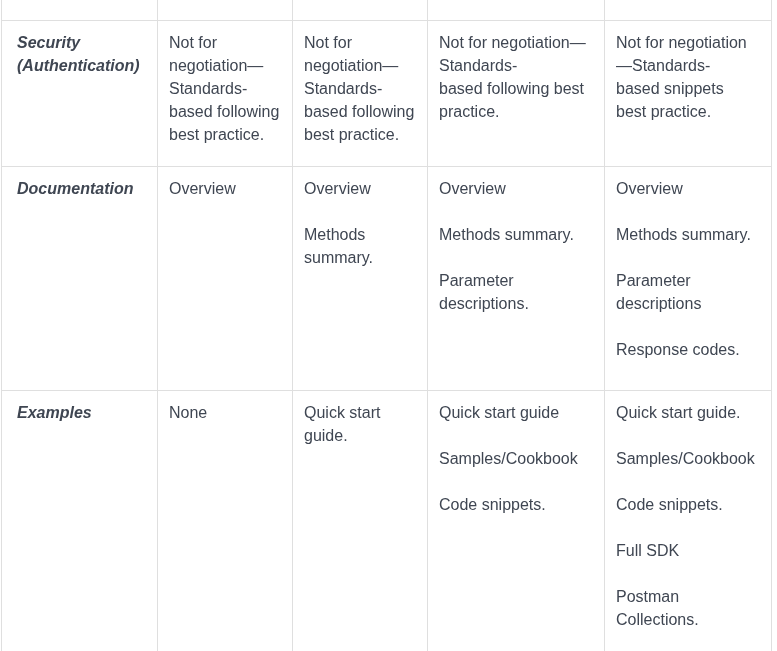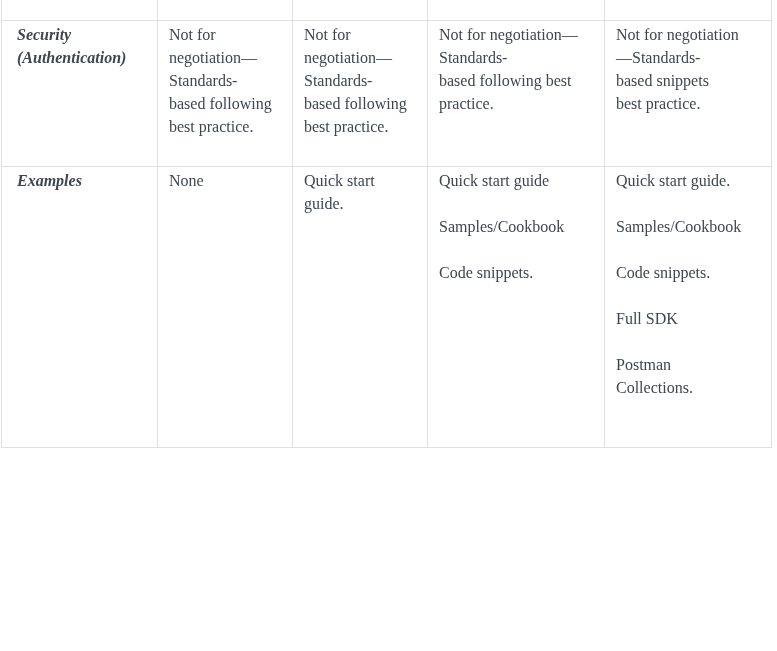--- a/index.html
+++ b/index.html
@@ -17,28 +17,27 @@
     border-collapse: collapse;
     table-layout: fixed;
     margin-left: 1px;
     margin-top: -1px; 
   }
   .compare-table td,
   .compare-table th {
     border: 1px solid #dfdfdf;
     vertical-align: top;
     text-align: left;
-    padding: 2px 11px 10px 11px;
+    padding: 10px 11px 10px 11px;
     font-size: 16px;
     line-height: 23px;
     color: #3f4652;
     white-space: pre-line;
     overflow: hidden;
     font-weight: normal;
-    font-family: Liberation Serif, serif;
   }
   .compare-table th.row-header {
     font-weight: bold;
     font-style: italic;
     padding-left: 15px;
   }
   tr.row-partial  { height: 21px; }
   tr.row-security { height: 146px; }
   tr.row-docs     { height: 224px; }
   tr.row-examples { height: 281px; }
@@ -77,20 +76,42 @@
 best practice.</td>
       <td>Not for negotiation—
 Standards-
 based following best
 practice.</td>
       <td>Not for negotiation
 —Standards-
 based snippets
 best practice.</td>
     </tr>
+    <tr class="row-docs">
+      <th class="row-header">Documentation</th>
+      <td>Overview</td>
+      <td>Overview
+
+Methods
+summary.</td>
+      <td>Overview
+
+Methods summary.
+
+Parameter
+descriptions.</td>
+      <td>Overview
+
+Methods summary.
+
+Parameter
+descriptions
+
+Response codes.</td>
+    </tr>
     <tr class="row-examples">
       <th class="row-header">Examples</th>
       <td>None</td>
       <td>Quick start
 guide.</td>
       <td>Quick start guide
 
 Samples/Cookbook
 
 Code snippets.</td>

